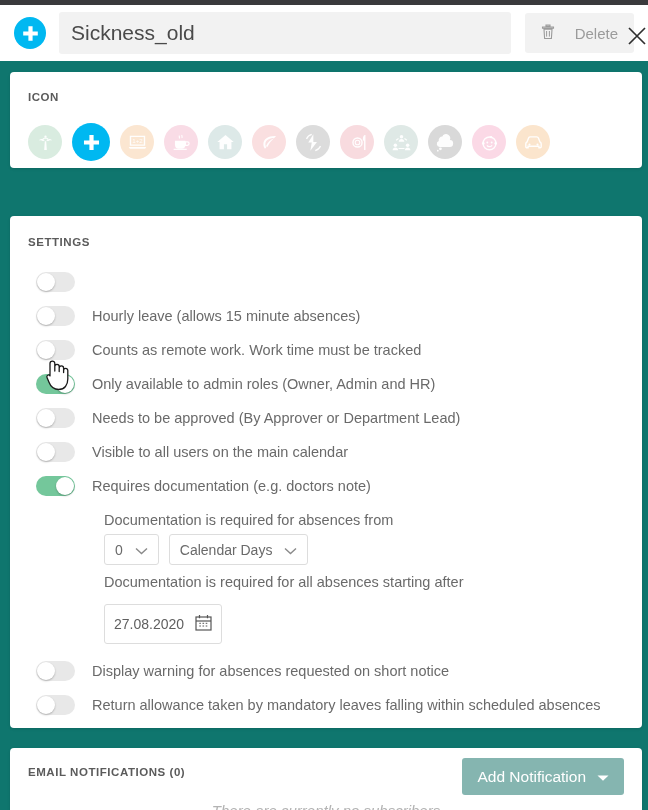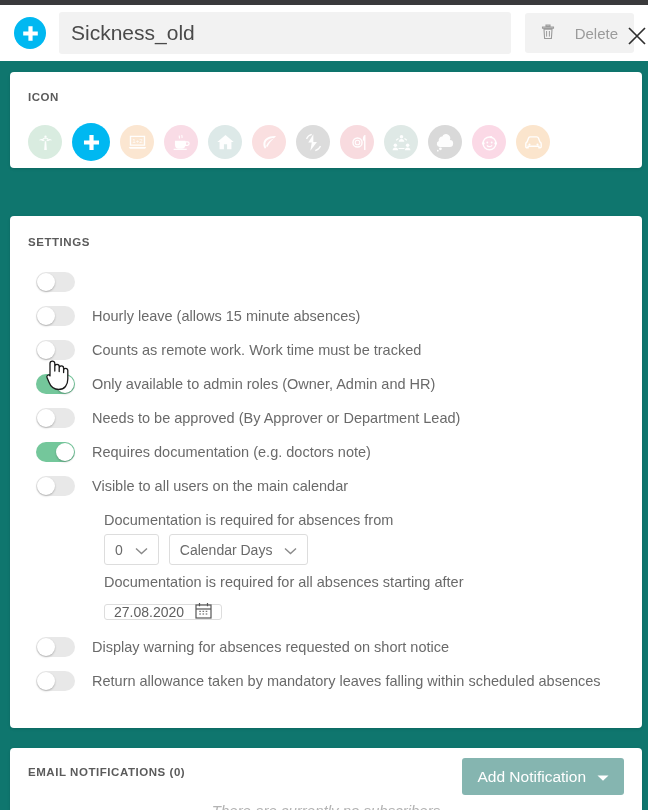--- a/index.html
+++ b/index.html
@@ -89,21 +89,21 @@
   .doc-block { margin-left: 64px; }
   .doc-label { font-size: 14.5px; color: #6a6a6a; padding: 9px 0 6px 12px; }
   .doc-controls { display: flex; gap: 10px; padding-left: 12px; }
   .select-box {
     height: 31px; border: 1px solid #dddddd; border-radius: 3px;
     background: #ffffff; display: flex; align-items: center;
     padding: 0 10px; gap: 12px; font-size: 14px; color: #6a6a6a; cursor: pointer;
   }
   .select-box .chev { color: #8a8a8a; }
   .date-box {
-    margin-left: 12px; margin-top: 8px; height: 16px; width: 118px;
+    margin-left: 12px; margin-top: 8px; height: 40px; width: 118px;
     border: 1px solid #dddddd; border-radius: 3px; background: #ffffff;
     display: flex; align-items: center; justify-content: space-between;
     padding: 0 9px; font-size: 14px; color: #5f5f5f; cursor: pointer;
   }
 
   
   #email-card { top: 748px; height: 90px; padding: 18px 18px 0 18px; }
   .email-head { display: flex; align-items: center; justify-content: space-between; }
   .add-notification {
     background: #85b5b0; color: #ffffff; border-radius: 3px;
@@ -267,30 +267,30 @@
           </div>
           <div class="setting-label">Only available to admin roles (Owner, Admin and HR)</div>
         </div>
         <div class="setting-row">
           <div class="toggle">
             <div class="knob"></div>
           </div>
           <div class="setting-label">Needs to be approved (By Approver or Department Lead)</div>
         </div>
         <div class="setting-row">
+          <div class="toggle">
+            <div class="knob"></div>
+          </div>
+          <div class="setting-label">Visible to all users on the main calendar</div>
+        </div>
+        <div class="setting-row">
           <div class="toggle on">
             <div class="knob"></div>
           </div>
           <div class="setting-label">Requires documentation (e.g. doctors note)</div>
-        </div>
-        <div class="setting-row">
-          <div class="toggle">
-            <div class="knob"></div>
-          </div>
-          <div class="setting-label">Visible to all users on the main calendar</div>
         </div>
       </div>
 
     <div class="doc-block">
       <div class="doc-label">Documentation is required for absences from</div>
       <div class="doc-controls">
         <div class="select-box">
           <span>0</span>
           <span class="chev">
             <svg width="13" height="8" viewBox="0 0 13 8">

